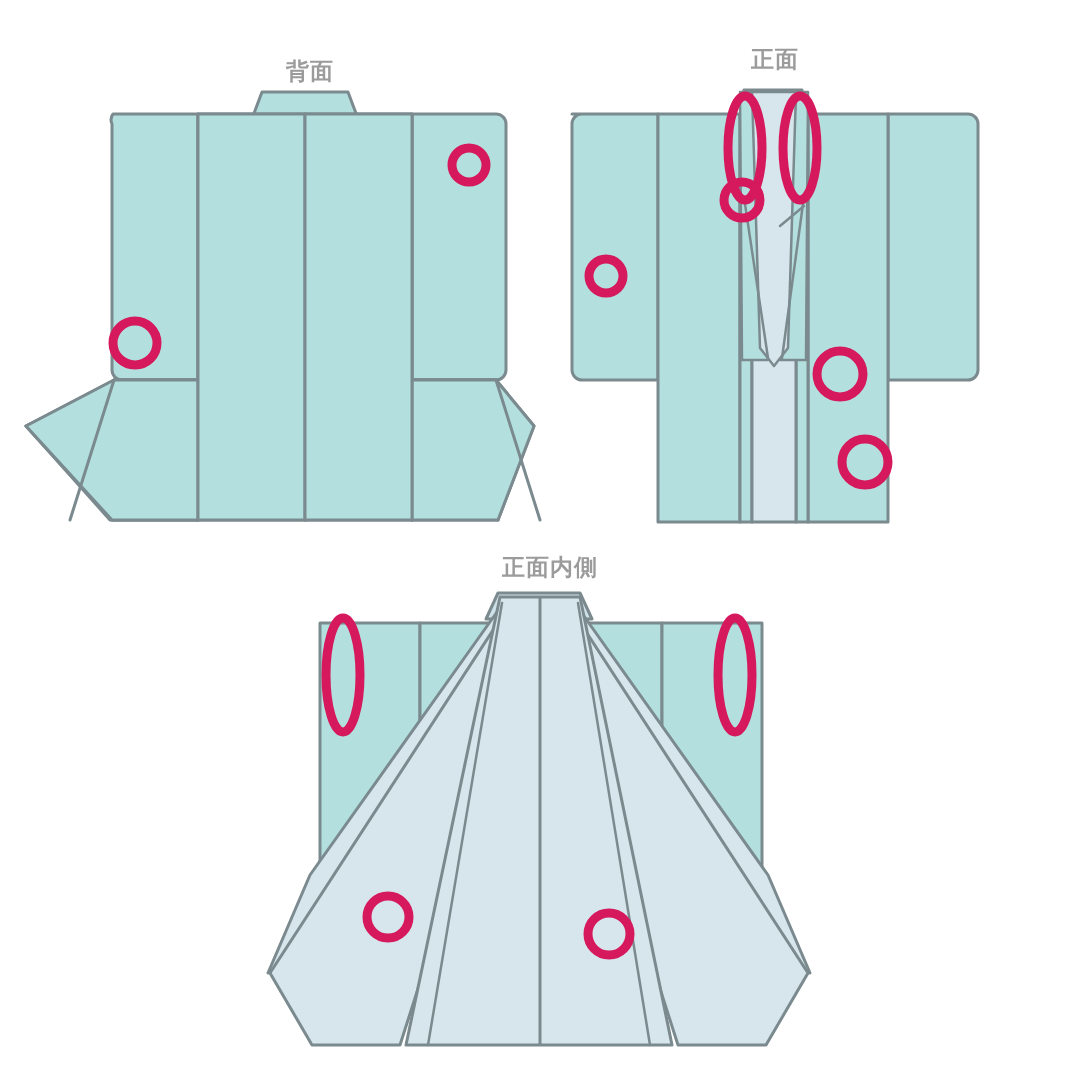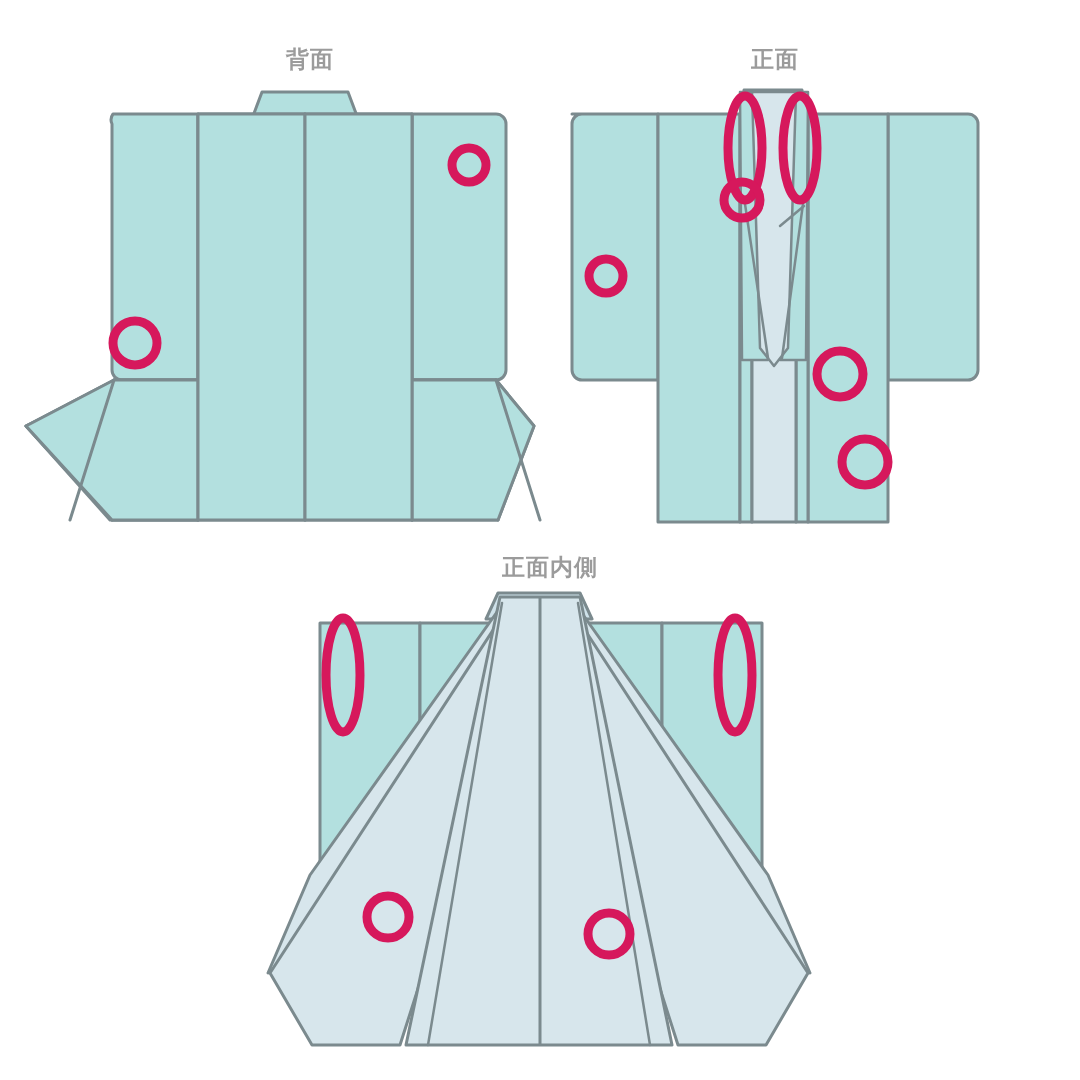--- a/index.html
+++ b/index.html
@@ -23,21 +23,21 @@
   .view-label {
     position: absolute;
     font-size: 23px;
     font-weight: bold;
     color: #9b9b9b;
     letter-spacing: 1px;
     white-space: nowrap;
     text-align: center;
     user-select: none;
   }
-  #label-back  { left: 175px; top: 44px; width: 270px; }
+  #label-back  { left: 175px; top: 56px; width: 270px; }
   #label-front { left: 640px; top: 44px; width: 270px; }
   #label-inner { left: 415px; top: 552px; width: 270px; }
 
   #note-text {
     position: absolute;
     left: 760px;
     top: 728px;
     font-size: 32px;
     color: #1a1a1a;
     white-space: nowrap;

